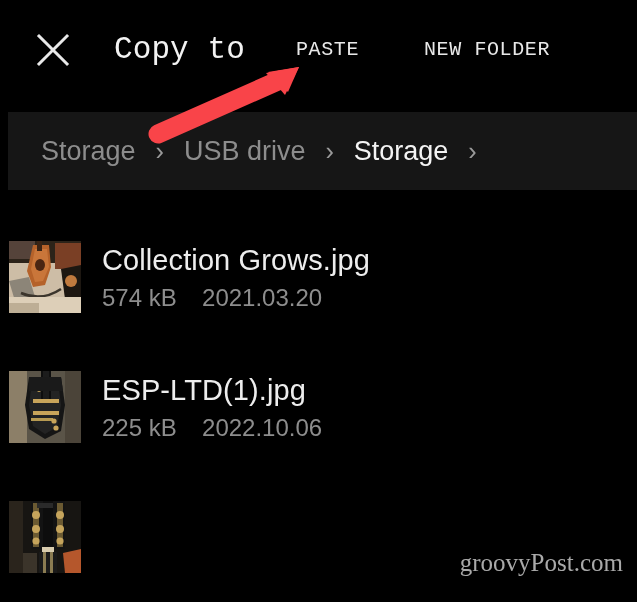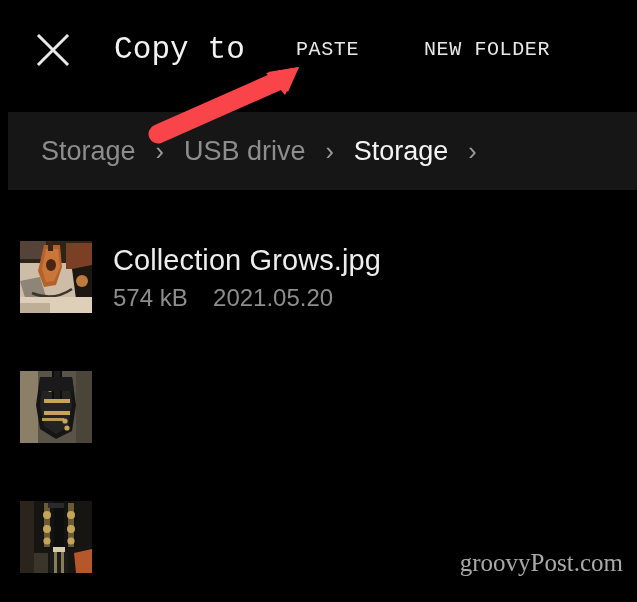--- a/index.html
+++ b/index.html
@@ -98,21 +98,21 @@
     position: absolute;
     left: 0; top: 212px;
     width: 637px;
     background: #000000;
   }
   .file-row {
     position: relative;
     height: 130px;
     display: flex;
     align-items: center;
-    padding-left: 20px;
+    padding-left: 9px;
     box-sizing: border-box;
     cursor: pointer;
   }
   .thumb {
     width: 72px; height: 72px;
     flex: 0 0 72px;
     overflow: hidden;
     position: relative;
     background: #1b1b1b;
   }
@@ -211,21 +211,21 @@
         <path d="M12 52 C 26 58, 40 56, 52 48" stroke="#3b352c" stroke-width="2.5" fill="none"></path>
         <rect x="0" y="56" width="72" height="16" fill="#ddcfb8"></rect>
         <rect x="0" y="62" width="30" height="10" fill="#bdae95"></rect>
       </svg>
     </div>
     <div class="file-text">
       <div class="file-name">Collection Grows.jpg</div>
       <div class="file-meta">
         <span>574 kB</span>
         <span class="meta-gap"></span>
-        <span>2021.05.20</span>
+        <span>2021.03.20</span>
       </div>
     </div>
   </div>
 
   <div class="file-row">
     <div class="thumb">
       <svg width="72" height="72" viewBox="0 0 72 72">
         <rect width="72" height="72" fill="#5a5448"></rect>
         <rect x="0" y="0" width="18" height="72" fill="#8c7f68"></rect>
         <rect x="56" y="0" width="16" height="72" fill="#4b4439"></rect>
@@ -234,20 +234,28 @@
         <rect x="32" y="0" width="10" height="30" fill="#0e0e0e"></rect>
         <rect x="34" y="0" width="6" height="30" fill="#1c1c1c"></rect>
         <rect x="24" y="28" width="26" height="4" fill="#c8a45a"></rect>
         <rect x="24" y="40" width="26" height="4" fill="#c8a45a"></rect>
         <rect x="22" y="47" width="22" height="3" fill="#b79a52"></rect>
         <circle cx="45" cy="50" r="2.6" fill="#c8a45a"></circle>
         <circle cx="47" cy="57" r="2.6" fill="#c8a45a"></circle>
         <circle cx="30" cy="19" r="2" fill="#c8a45a"></circle>
         <path d="M20 6 L52 6 L54 20 L20 20 Z" fill="#1a1a1a"></path>
       </svg>
+    </div>
+    <div class="file-text">
+      <div class="file-name">ESP-LTD(1).jpg</div>
+      <div class="file-meta">
+        <span>225 kB</span>
+        <span class="meta-gap"></span>
+        <span>2022.10.06</span>
+      </div>
     </div>
   </div>
 
   <div class="file-row">
     <div class="thumb">
       <svg width="72" height="72" viewBox="0 0 72 72">
         <rect width="72" height="72" fill="#171512"></rect>
         <rect x="0" y="0" width="14" height="72" fill="#2a241c"></rect>
         <rect x="22" y="0" width="34" height="48" fill="#131313"></rect>
         <rect x="24" y="2" width="6" height="44" fill="#6b5a32"></rect>

